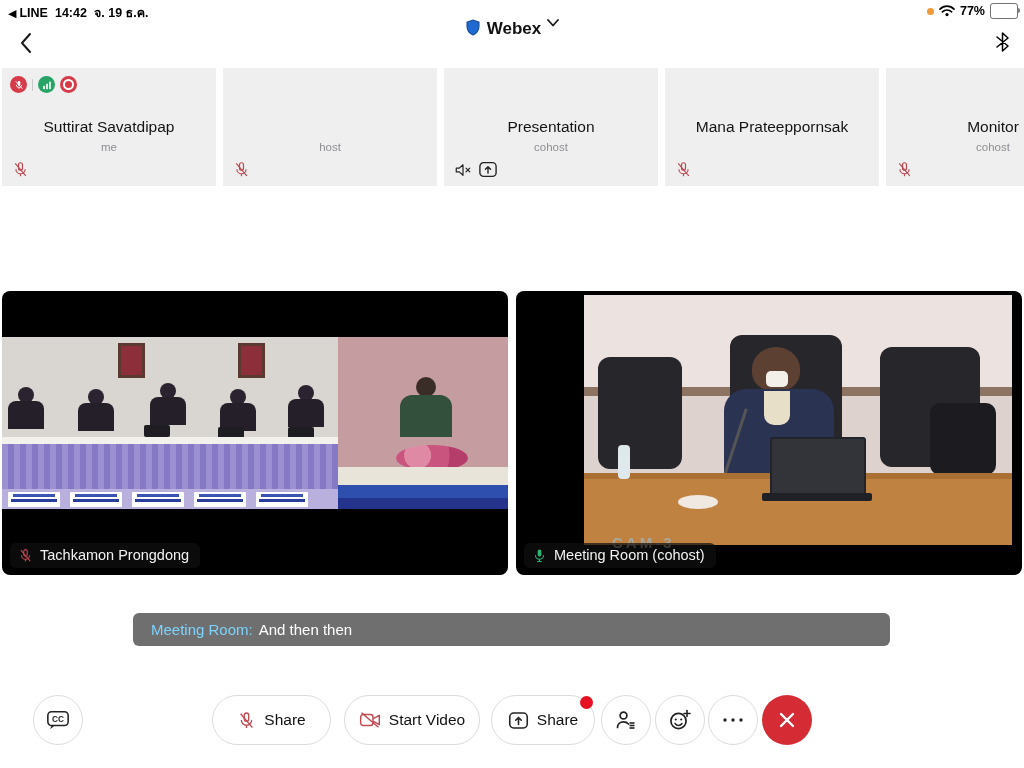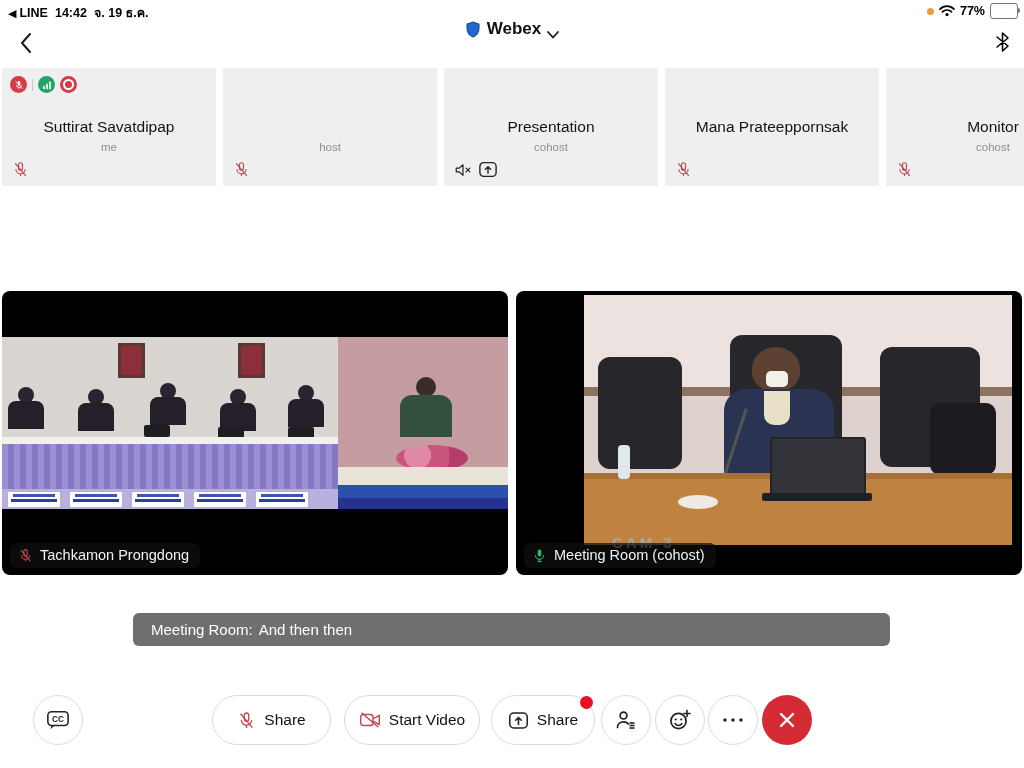--- a/index.html
+++ b/index.html
@@ -10,21 +10,21 @@
   .sb-left{position:absolute;left:8px;top:3px;display:flex;align-items:center;gap:7px;}
   .sb-right{position:absolute;right:6px;top:3px;display:flex;align-items:center;gap:5px;}
   .sb-tri{font-size:11px;}
   .sb-dot{width:7px;height:7px;border-radius:50%;background:#f09a37;}
   .battery{position:relative;width:24px;height:12px;border:1px solid rgba(0,0,0,.55);border-radius:3px;padding:1px;}
   .battery .fill{width:77%;height:100%;background:#000;border-radius:1.5px;}
   .battery .nub{position:absolute;right:-3px;top:3.5px;width:2px;height:5px;background:rgba(0,0,0,.5);border-radius:0 2px 2px 0;}
   
   .back-btn{position:absolute;left:12px;top:28px;width:30px;height:30px;display:flex;align-items:center;justify-content:center;}
   .header-center{position:absolute;left:0;top:19px;width:100%;text-align:center;}
-  .title-row{display:inline-flex;align-items:flex-end;gap:6px;font-size:17px;font-weight:700;}
+  .title-row{display:inline-flex;align-items:flex-start;gap:6px;font-size:17px;font-weight:700;}
   .timer{font-size:13px;color:#b5853e;margin-top:2px;font-weight:400;}
   .bt-btn{position:absolute;right:10px;top:30px;width:24px;height:24px;display:flex;align-items:center;justify-content:center;}
   
   .strip{position:absolute;left:2px;top:68px;height:118px;display:flex;gap:7px;}
   .tile{position:relative;width:214px;height:118px;background:#efeff0;border-radius:0;flex:0 0 auto;}
   .tile .pname{position:absolute;top:50px;left:0;width:100%;text-align:center;font-size:15.5px;color:#141414;}
   .tile .prole{position:absolute;top:73px;left:0;width:100%;text-align:center;font-size:11.5px;color:#8e8e93;}
   .tile .mic-bl{position:absolute;left:10px;bottom:8px;width:17px;height:17px;color:#bb4b52;}
   .badges{position:absolute;left:8px;top:8px;display:flex;align-items:center;gap:5px;}
   .badge{width:17px;height:17px;border-radius:50%;display:flex;align-items:center;justify-content:center;}
@@ -77,21 +77,21 @@
   .rv-laptop-scr{position:absolute;left:186px;top:142px;width:92px;height:58px;background:#33343a;border-radius:3px;border:2px solid #23242a;}
   .rv-laptop-base{position:absolute;left:178px;top:198px;width:110px;height:8px;background:#202127;border-radius:2px;}
   .rv-bag{position:absolute;left:346px;top:108px;width:66px;height:72px;background:#1c1c20;border-radius:10px;}
   .rv-mic{position:absolute;left:150px;top:112px;width:3px;height:70px;background:#555;transform:rotate(18deg);}
   .rv-plate{position:absolute;left:94px;top:200px;width:40px;height:14px;border-radius:50%;background:#efe9e2;}
   .rv-bottle{position:absolute;left:34px;top:150px;width:12px;height:34px;border-radius:4px;background:#dfe8ea;}
   .watermark{position:absolute;left:96px;bottom:24px;color:#a8a79e;font-size:15px;font-weight:700;letter-spacing:3px;z-index:4;}
   
   .caption{position:absolute;left:133px;top:613px;width:757px;height:33px;background:rgba(100,100,100,.93);
            border-radius:6px;display:flex;align-items:center;padding-left:18px;box-sizing:border-box;font-size:15px;}
-  .caption .spk{color:#ffffff;margin-right:6px;}
+  .caption .spk{color:#7dd3fc;margin-right:6px;}
   .caption .txt{color:#ffffff;}
   
   .tb-circle{position:absolute;top:695px;width:50px;height:50px;border-radius:50%;background:#fff;
              border:1.5px solid #dcdcdc;box-sizing:border-box;display:flex;align-items:center;justify-content:center;color:#1a1a1a;}
   .tb-pill{position:absolute;top:695px;height:50px;border-radius:25px;background:#fff;border:1.5px solid #dcdcdc;
            box-sizing:border-box;display:flex;align-items:center;justify-content:center;gap:8px;font-size:15.5px;color:#111;}
   .tb-pill .icn{display:flex;align-items:center;}
   .end-btn{position:absolute;left:762px;top:695px;width:50px;height:50px;border-radius:50%;background:#d42b35;
            display:flex;align-items:center;justify-content:center;}
   .share-dot{position:absolute;left:580px;top:696px;width:13px;height:13px;border-radius:50%;background:#e81123;z-index:3;}

